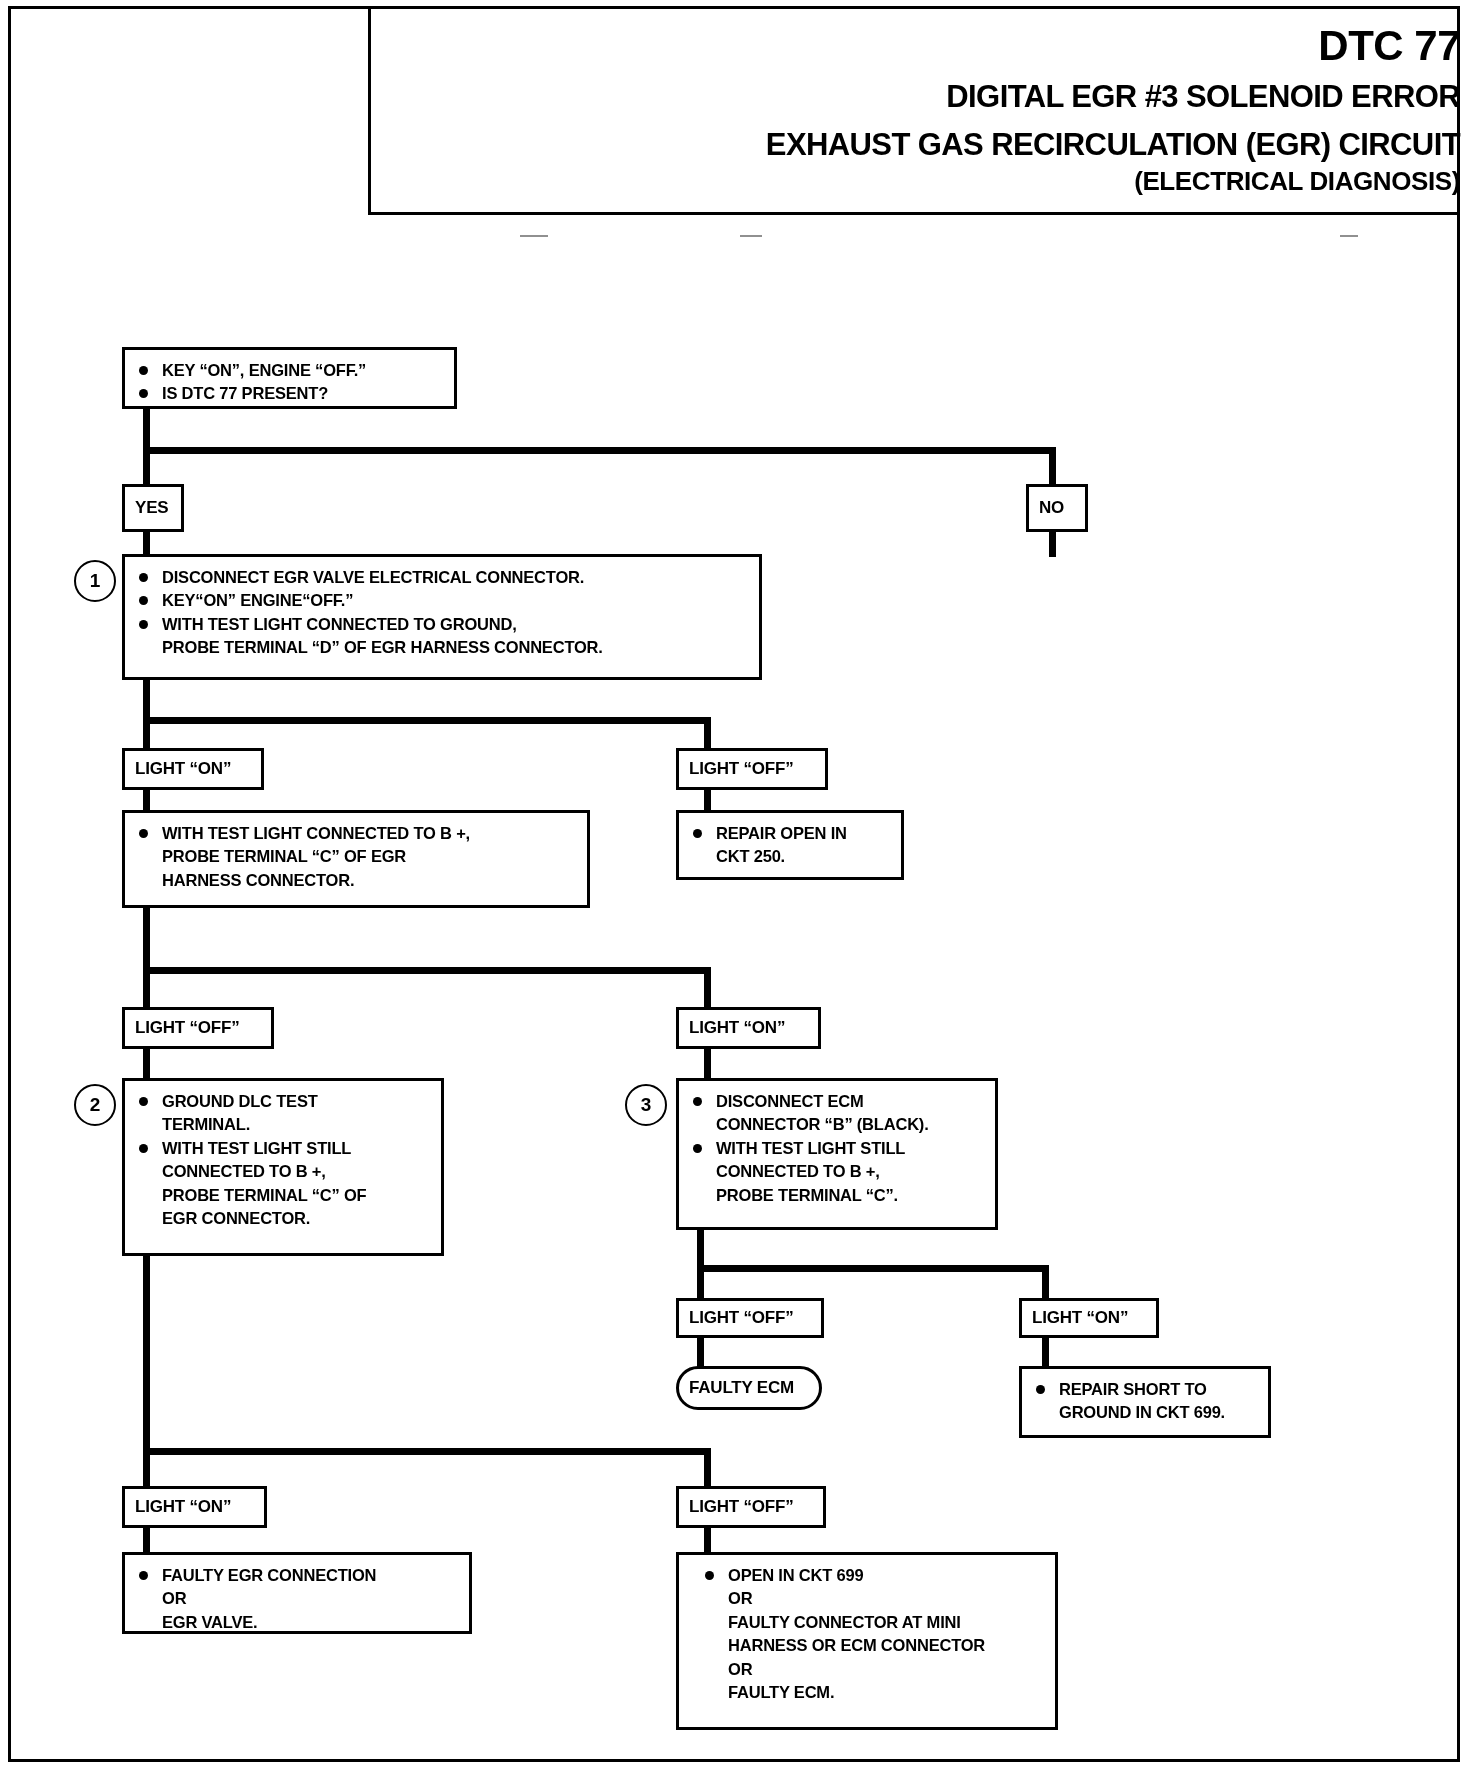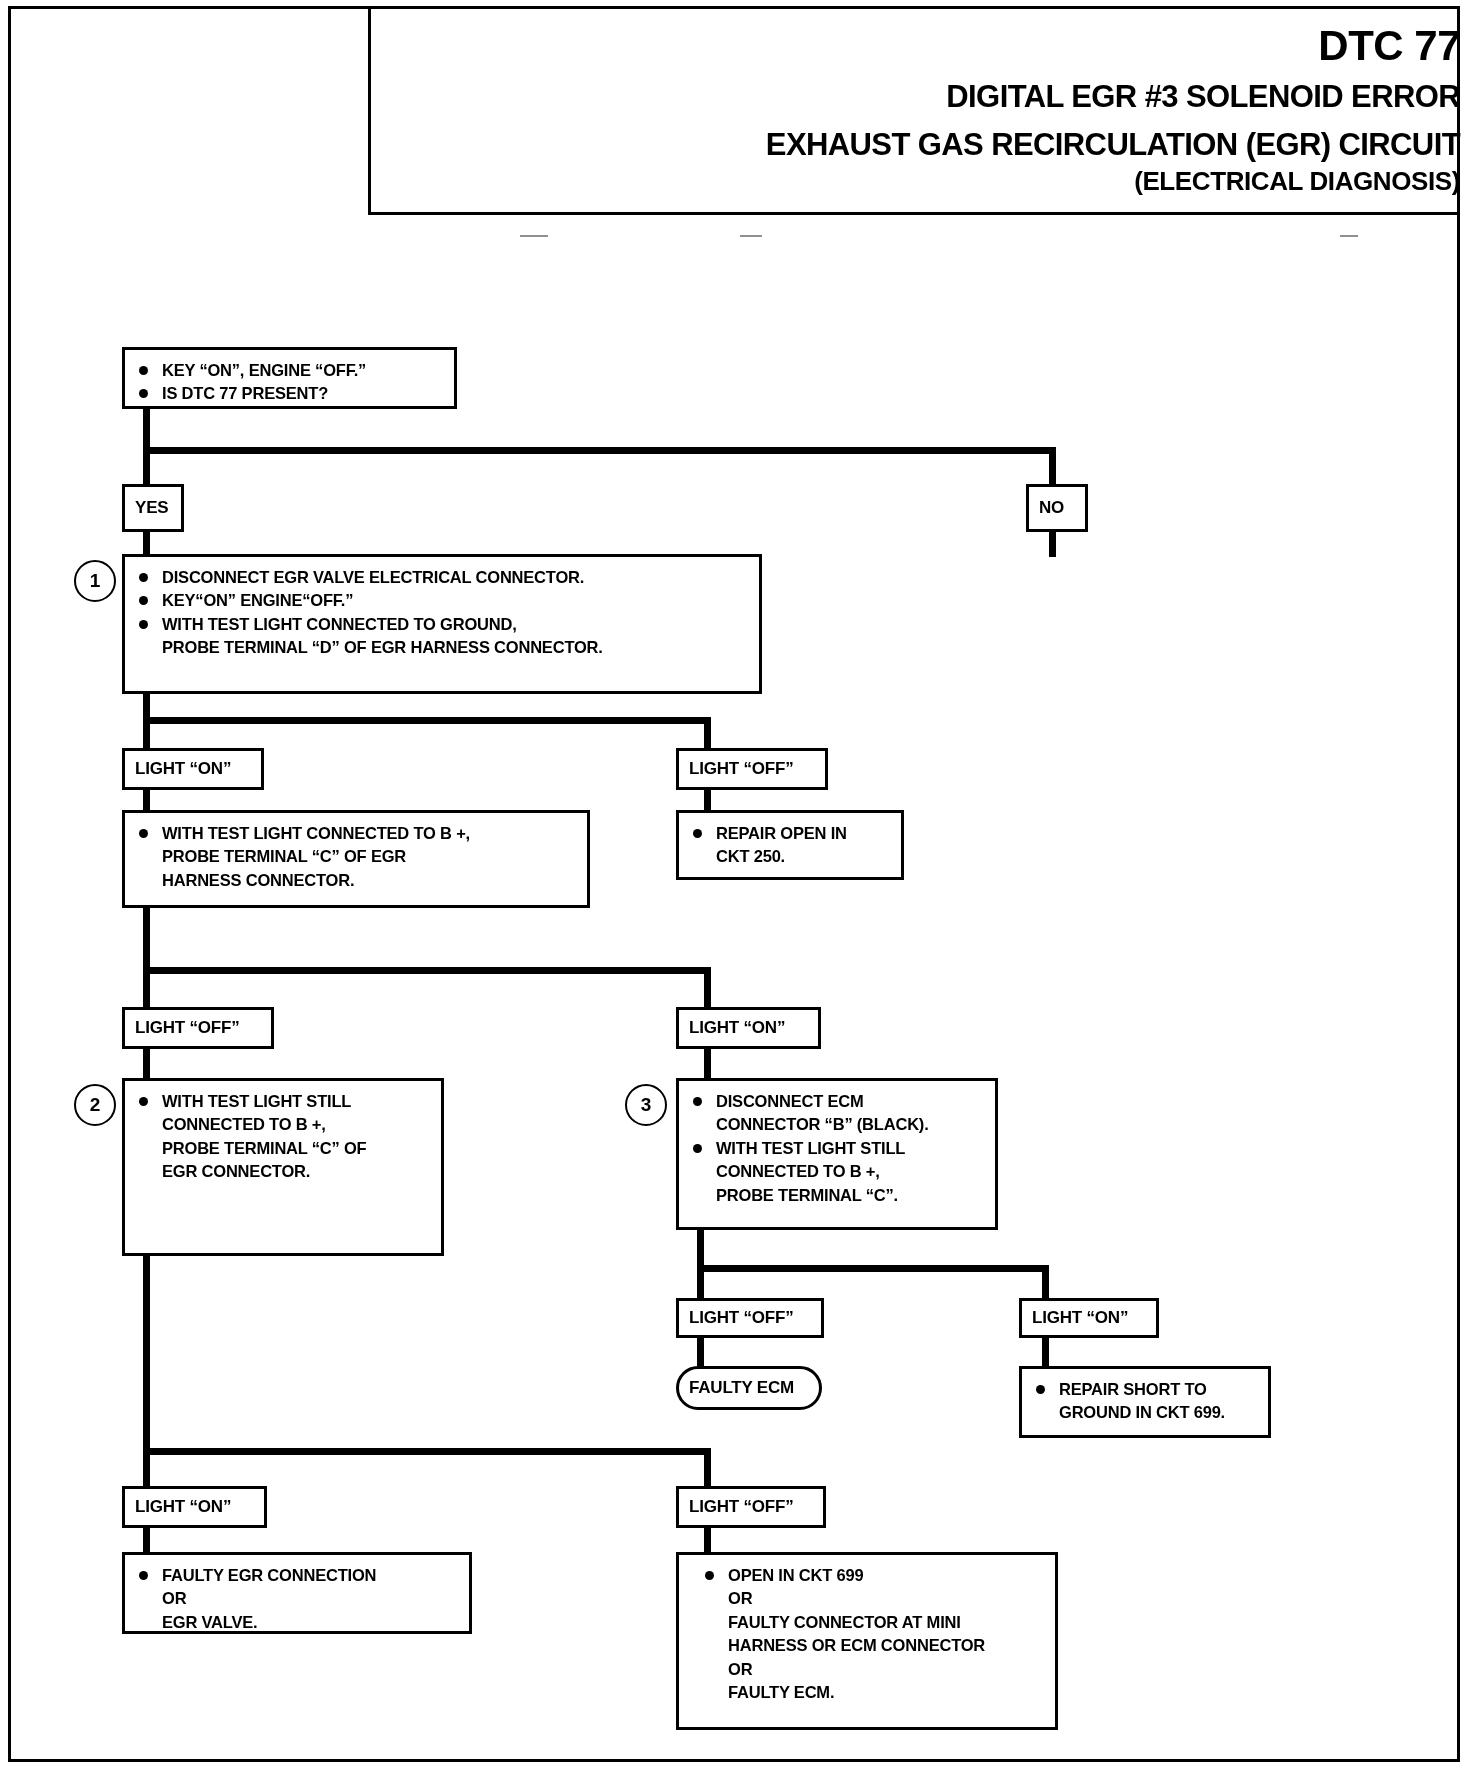--- a/index.html
+++ b/index.html
@@ -109,21 +109,21 @@
   <div class="vline" style="left:1049px;top:447px;height:38px;"></div>
   <div class="vline" style="left:143px;top:447px;height:38px;"></div>
 
   <div class="lbl" style="left:122px;top:484px;width:62px;height:48px;">YES</div>
   <div class="lbl" style="left:1026px;top:484px;width:62px;height:48px;">NO</div>
 
   <div class="vline" style="left:143px;top:529px;height:28px;"></div>
   <div class="vline" style="left:1049px;top:529px;height:28px;"></div>
 
   <div class="stepnum" style="left:74px;top:560px;">1</div>
-  <div class="box" style="left:122px;top:554px;width:640px;height:140px;">
+  <div class="box" style="left:122px;top:554px;width:640px;height:126px;">
     <div class="bul">
         <span class="dot"></span>
       <span class="txt">DISCONNECT EGR VALVE ELECTRICAL CONNECTOR.</span>
       </div>
     <div class="bul">
         <span class="dot"></span>
       <span class="txt">KEY“ON” ENGINE“OFF.”</span>
       </div>
     <div class="bul">
         <span class="dot"></span>
@@ -167,20 +167,25 @@
   <div class="vline" style="left:143px;top:967px;height:41px;"></div>
 
   <div class="lbl" style="left:122px;top:1007px;width:152px;height:42px;">LIGHT “OFF”</div>
   <div class="lbl" style="left:676px;top:1007px;width:145px;height:42px;">LIGHT “ON”</div>
 
   <div class="vline" style="left:143px;top:1046px;height:32px;"></div>
   <div class="vline" style="left:704px;top:1046px;height:32px;"></div>
 
   <div class="stepnum" style="left:74px;top:1084px;">2</div>
   <div class="box" style="left:122px;top:1078px;width:322px;height:178px;">
+    <div class="bul">
+        <span class="dot"></span>
+      <span class="txt">GROUND DLC TEST
+TERMINAL.</span>
+      </div>
     <div class="bul">
         <span class="dot"></span>
       <span class="txt">WITH TEST LIGHT STILL
 CONNECTED TO B +,
 PROBE TERMINAL “C” OF
 EGR CONNECTOR.</span>
       </div>
   </div>
 
   <div class="stepnum" style="left:625px;top:1084px;">3</div>

